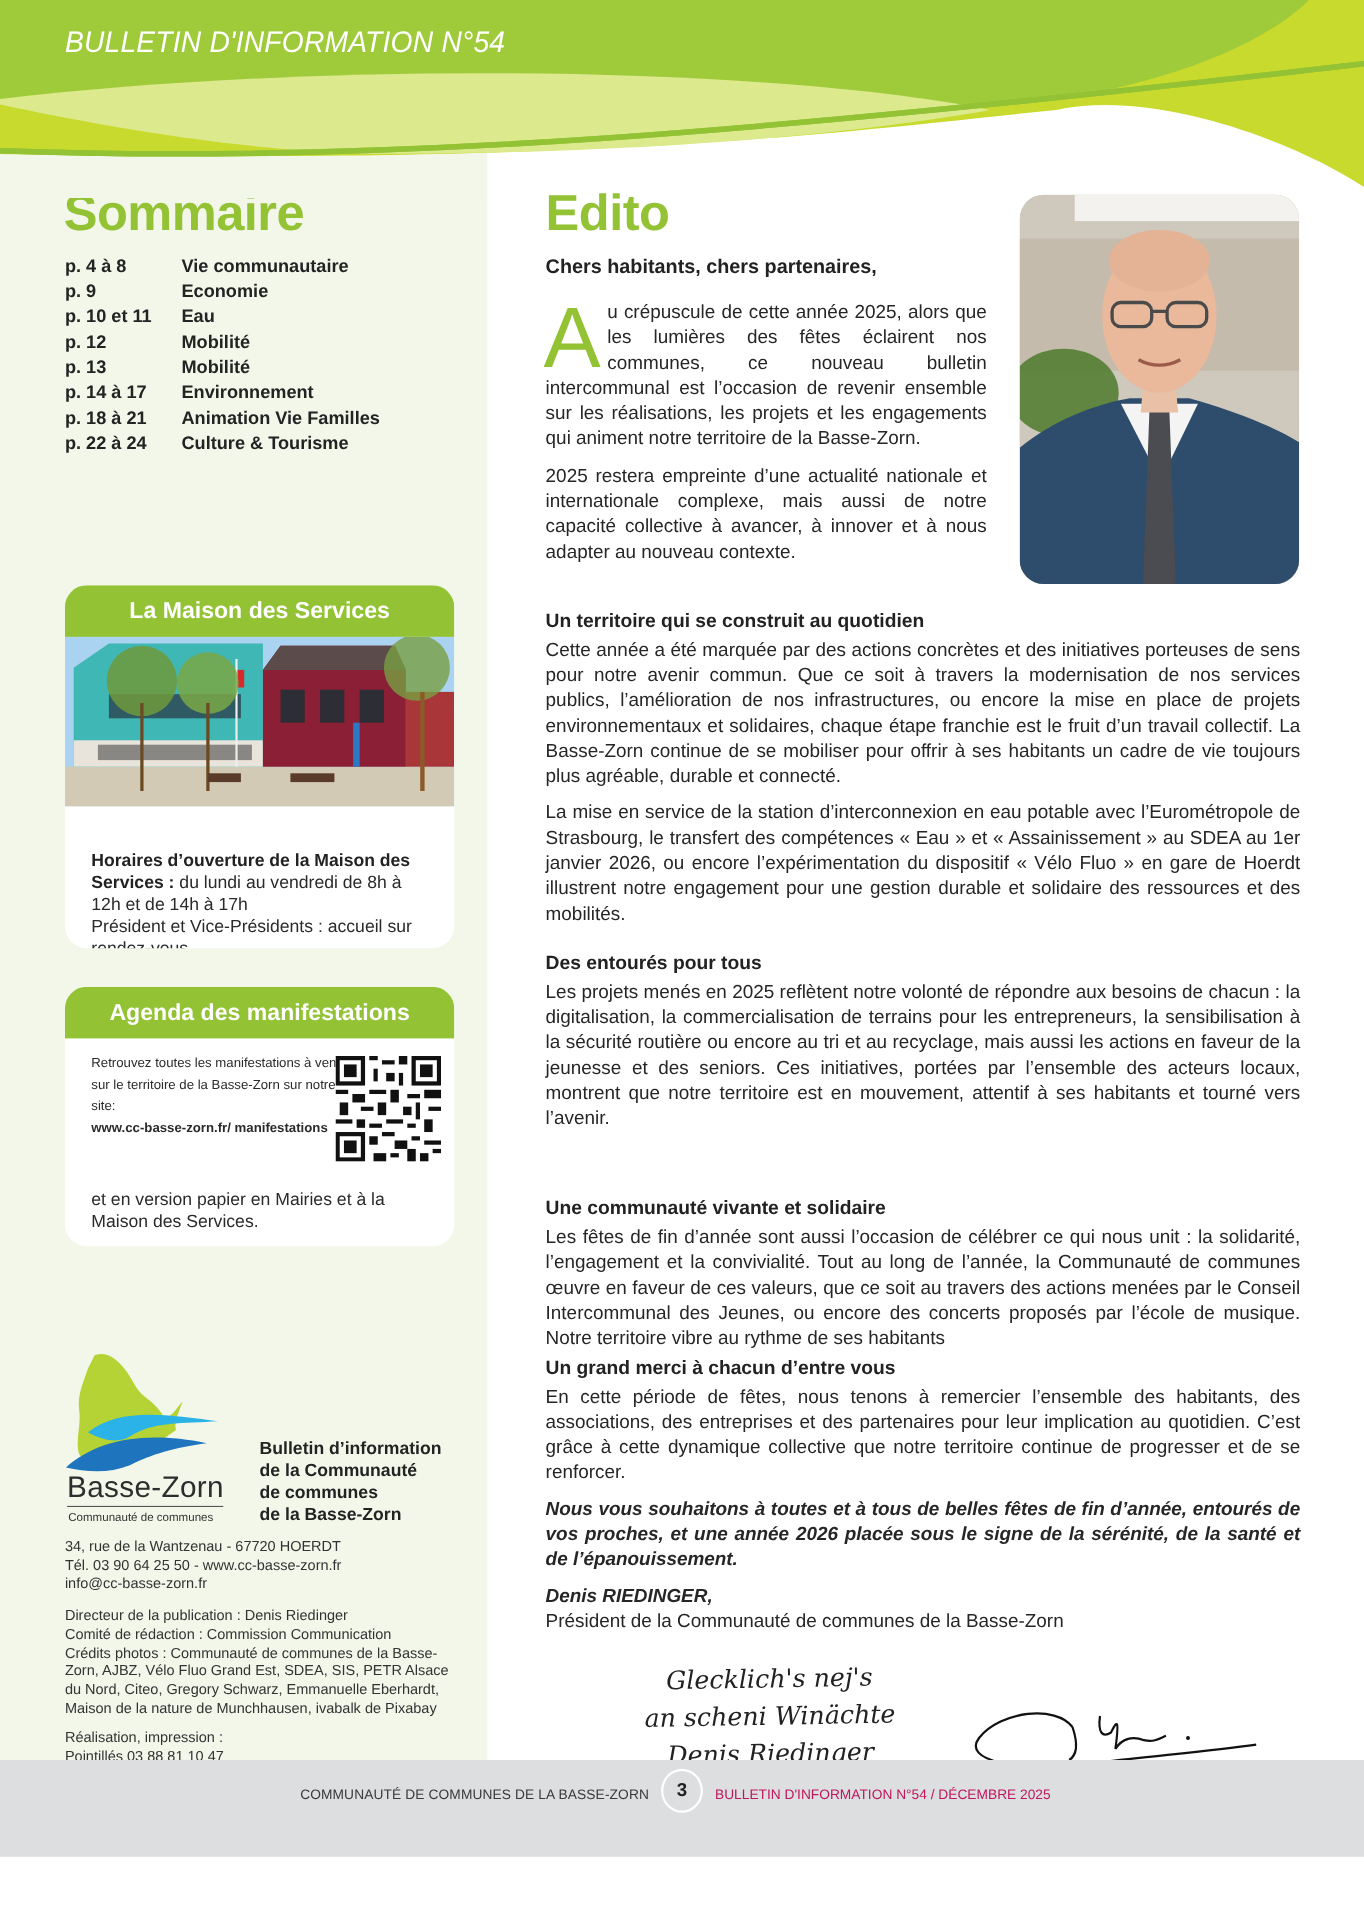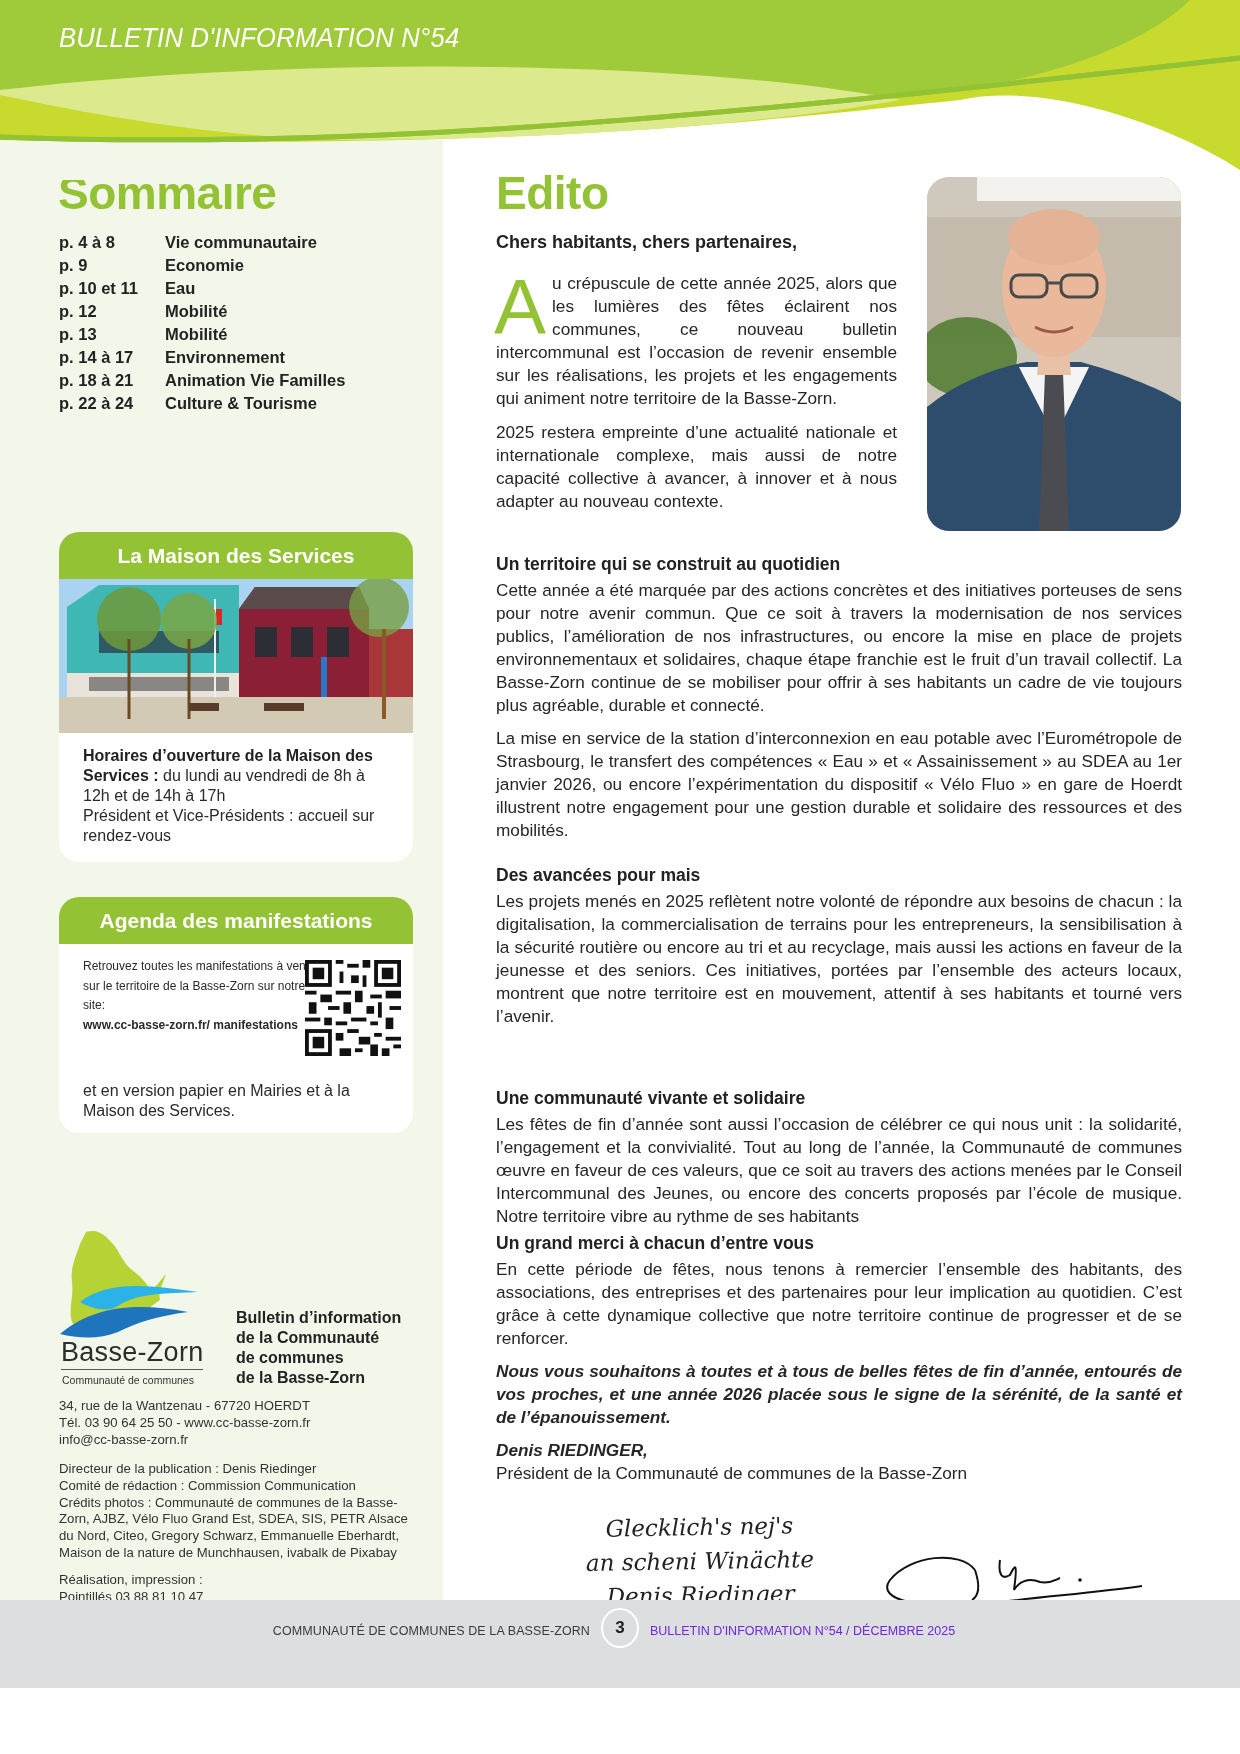--- a/index.html
+++ b/index.html
@@ -15,21 +15,21 @@
     .sidebar { position: absolute; left: 0; top: 0; width: 443px; height: 1682px; background: #f3f7ea; z-index: 0; }
     .sommaire-title { position: absolute; left: 58px; top: 166px; font-size: 46px; font-weight: bold; color: #93c335; letter-spacing: -0.5px; }
     .toc { position: absolute; left: 59px; top: 231px; width: 380px; }
     .toc-row { display: flex; font-size: 16.5px; font-weight: bold; color: #232323; height: 23px; line-height: 23px; }
     .toc-page { width: 106px; }
 
     .card { position: absolute; left: 59px; width: 354px; background: #ffffff; border-radius: 20px; overflow: hidden; }
     .card-head { background: #93c335; color: #ffffff; font-weight: bold; font-size: 21px; text-align: center; height: 47px; line-height: 47px; }
     .card-maison { top: 532px; height: 330px; }
     .card-photo { height: 154px; width: 100%; position: relative; overflow: hidden; background: linear-gradient(#8fc4e9 0%, #bde0f7 45%, #d9d3c4 72%, #c9c2b2 100%); }
-    .card-body { padding: 13px 20px 0 24px; font-size: 16px; line-height: 20px; color: #2a2a2a; }
+    .card-body { padding: 13px 20px 0 24px; font-size: 16px; line-height: 20px; color: #2a2a2a; margin-top: 27px; }
     .card-body b { color: #222; }
 
     .card-agenda { top: 897px; height: 236px; }
     .agenda-text { position: absolute; left: 24px; top: 60px; width: 230px; font-size: 12px; line-height: 19.5px; color: #2a2a2a; }
     .agenda-after { position: absolute; left: 24px; top: 184px; width: 320px; font-size: 16px; line-height: 19.5px; color: #2a2a2a; }
     .qr { position: absolute; left: 246px; top: 63px; width: 96px; height: 96px; }
 
     .logo { position: absolute; left: 58px; top: 1230px; width: 150px; height: 160px; }
     .logo-name { position: absolute; left: 61px; top: 1337px; font-size: 27px; color: #2d2d2d; letter-spacing: 0.3px; }
     .logo-rule { position: absolute; left: 61px; top: 1369px; width: 142px; height: 1px; background: #555; }
@@ -60,21 +60,21 @@
     .closing { font-style: italic; font-weight: bold; }
     .sign-name { font-style: italic; font-weight: bold; margin-bottom: 0 !important; }
     .sign-role { }
 
     .handwriting { position: absolute; left: 520px; top: 1510px; width: 360px; font-family: "DejaVu Serif", serif; font-style: italic; font-size: 23px; line-height: 34px; color: #222; text-align: center; transform: rotate(-1deg); }
     .signature { position: absolute; left: 880px; top: 1530px; width: 270px; height: 90px; }
 
     
     .footer { position: absolute; left: 0; top: 1600px; width: 1240px; height: 88px; background: #dddee0; }
     .footer-left { position: absolute; right: 650px; top: 24px; font-size: 12.5px; color: #3a3a3a; letter-spacing: 0.1px; }
-    .footer-right { position: absolute; left: 650px; top: 24px; font-size: 12.5px; color: #6d28d9; }
+    .footer-right { position: absolute; left: 650px; top: 24px; font-size: 12.5px; color: #be185d; }
     .page-num { position: absolute; left: 601px; top: 8px; width: 38px; height: 40px; border: 2px solid #ffffff; border-radius: 50%; text-align: center; line-height: 36px; font-weight: bold; font-size: 17px; color: #222; }
   </style>
 </head>
 <body>
 
 <div class="sidebar"></div>
 
 <div class="header">
   <svg width="1240" height="180" viewBox="0 0 1240 180">
     <path d="M0,0 H1240 V170 C1180,130 1050,80 960,100 C760,120 560,150 0,140 Z" fill="#c8da2d"></path>
@@ -281,21 +281,21 @@
   <p>2025 restera empreinte d’une actualité nationale et internationale complexe, mais aussi de notre capacité collective à avancer, à innover et à nous adapter au nouveau contexte.</p>
 </div>
 
 <div class="body-col sec1">
   <h3>Un territoire qui se construit au quotidien</h3>
   <p>Cette année a été marquée par des actions concrètes et des initiatives porteuses de sens pour notre avenir commun. Que ce soit à travers la modernisation de nos services publics, l’amélioration de nos infrastructures, ou encore la mise en place de projets environnementaux et solidaires, chaque étape franchie est le fruit d’un travail collectif. La Basse-Zorn continue de se mobiliser pour offrir à ses habitants un cadre de vie toujours plus agréable, durable et connecté.</p>
   <p>La mise en service de la station d’interconnexion en eau potable avec l’Eurométropole de Strasbourg, le transfert des compétences « Eau » et « Assainissement » au SDEA au 1er janvier 2026, ou encore l’expérimentation du dispositif « Vélo Fluo » en gare de Hoerdt illustrent notre engagement pour une gestion durable et solidaire des ressources et des mobilités.</p>
 </div>
 
 <div class="body-col sec2">
-  <h3>Des avancées pour mais</h3>
+  <h3>Des entourés pour tous</h3>
   <p>Les projets menés en 2025 reflètent notre volonté de répondre aux besoins de chacun : la digitalisation, la commercialisation de terrains pour les entrepreneurs, la sensibilisation à la sécurité routière ou encore au tri et au recyclage, mais aussi les actions en faveur de la jeunesse et des seniors. Ces initiatives, portées par l’ensemble des acteurs locaux, montrent que notre territoire est en mouvement, attentif à ses habitants et tourné vers l’avenir.</p>
 </div>
 
 <div class="body-col sec3">
   <h3>Une communauté vivante et solidaire</h3>
   <p>Les fêtes de fin d’année sont aussi l’occasion de célébrer ce qui nous unit : la solidarité, l’engagement et la convivialité. Tout au long de l’année, la Communauté de communes œuvre en faveur de ces valeurs, que ce soit au travers des actions menées par le Conseil Intercommunal des Jeunes, ou encore des concerts proposés par l’école de musique. Notre territoire vibre au rythme de ses habitants</p>
 </div>
 
 <div class="body-col sec4">
   <h3>Un grand merci à chacun d’entre vous</h3>

